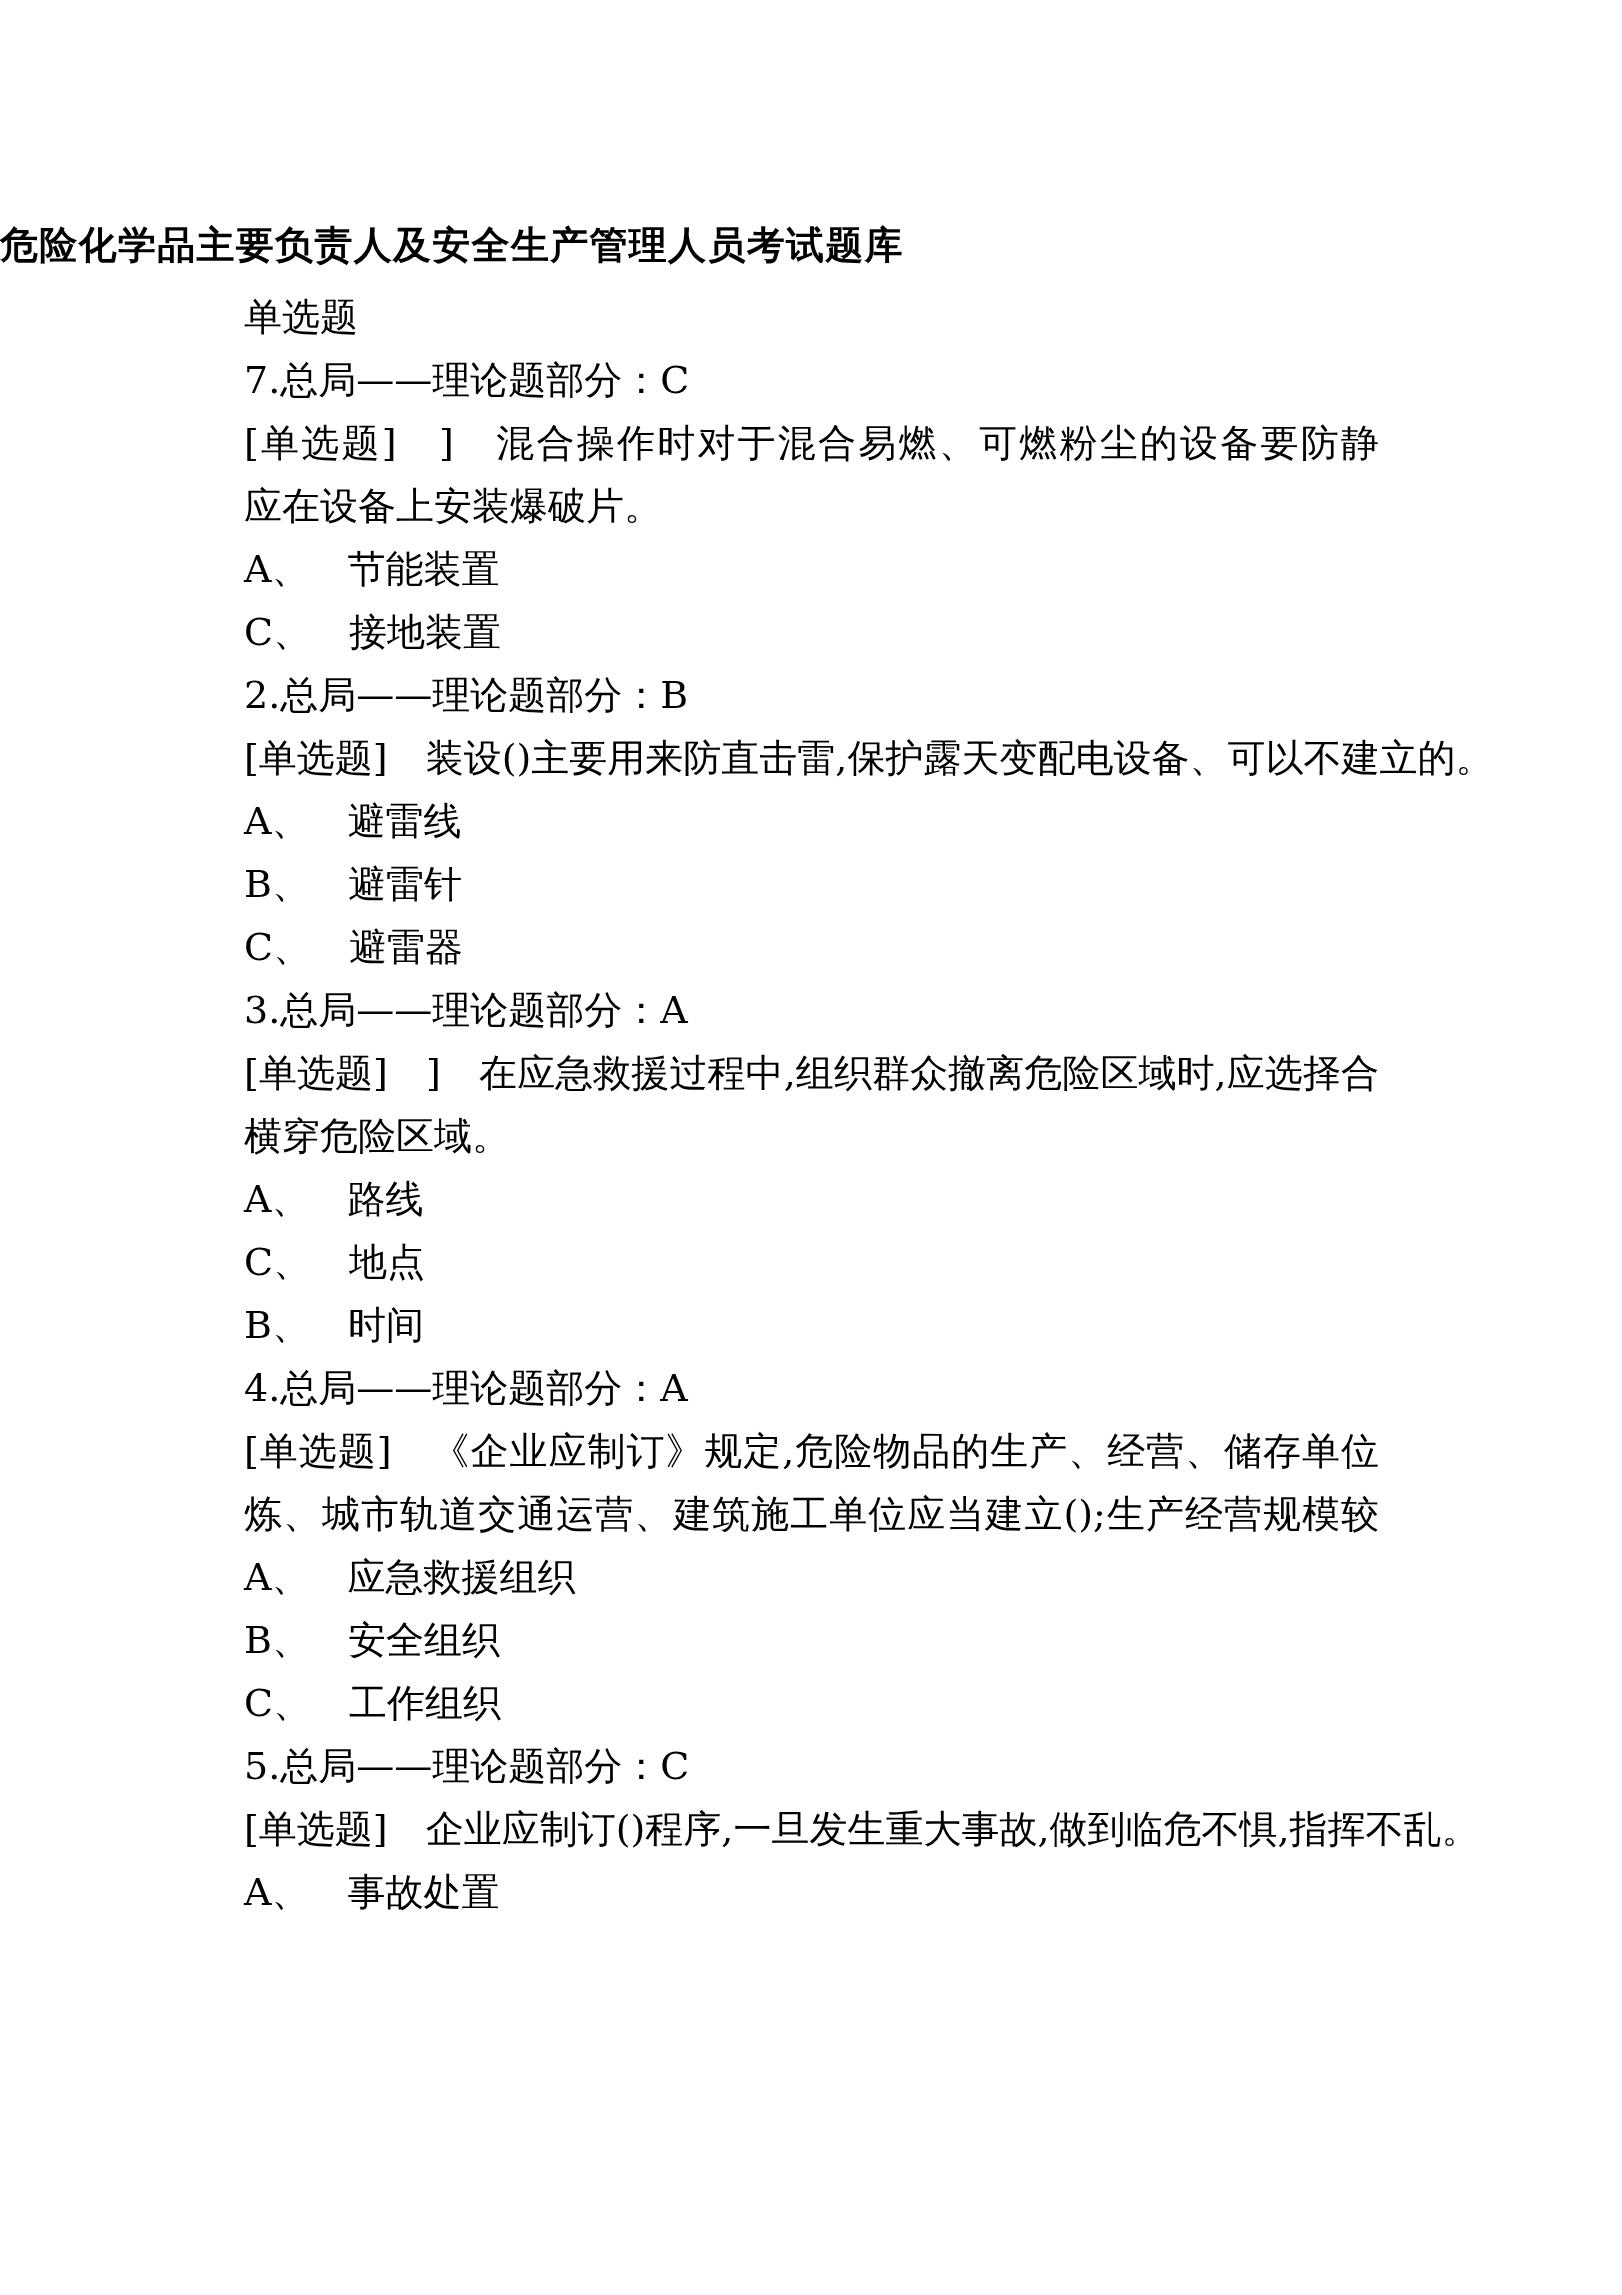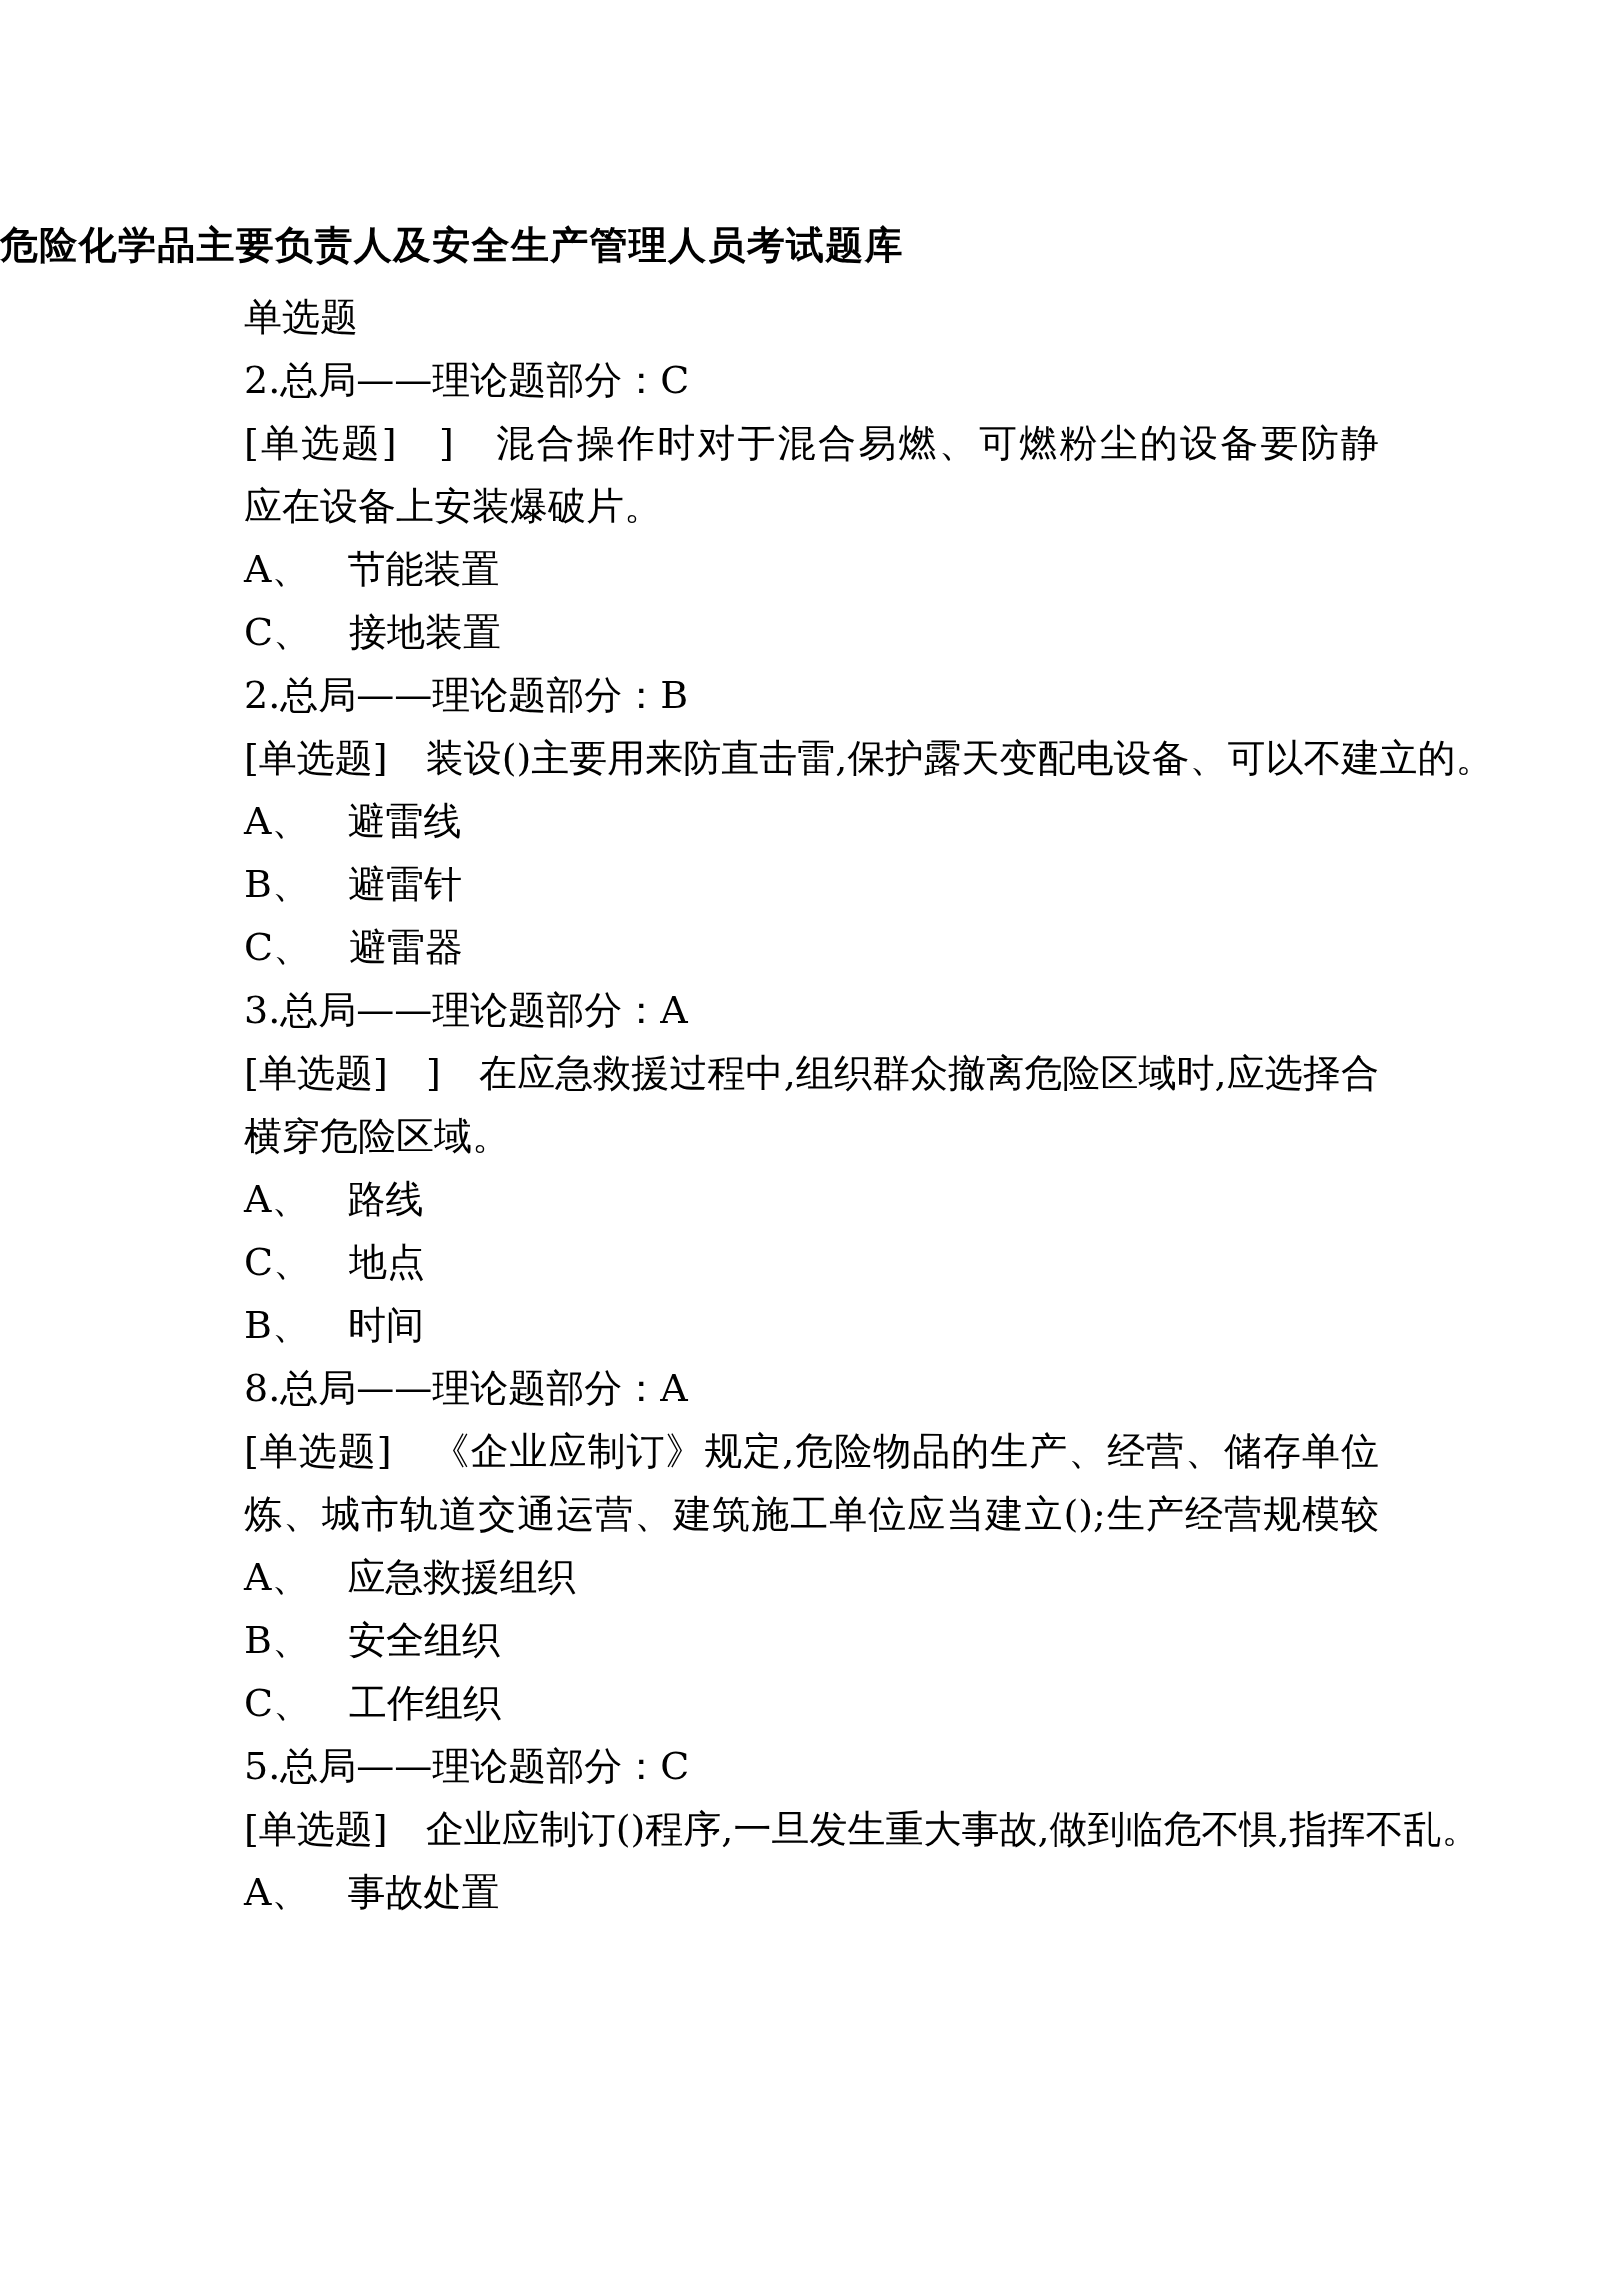--- a/index.html
+++ b/index.html
@@ -47,37 +47,37 @@
     }
   </style>
 </head>
 <body>
 
 <div class="page">
   <div class="title-line">危险化学品主要负责人及安全生产管理人员考试题库</div>
   <div class="content" id="content">
     <div class="line">单选题</div>
 
-  <div class="line">2.总局——理论题部分：C</div>
+  <div class="line">7.总局——理论题部分：C</div>
       <div class="line fill">[单选题]　]　混合操作时对于混合易燃、可燃粉尘的设备要防静电。应有良好的(),并</div>
       <div class="line">应在设备上安装爆破片。</div>
       <div class="line">A、　节能装置</div>
       <div class="line">C、　接地装置</div>
       <div class="line">2.总局——理论题部分：B</div>
       <div class="line">[单选题]　装设()主要用来防直击雷,保护露天变配电设备、可以不建立的。</div>
       <div class="line">A、　避雷线</div>
       <div class="line">B、　避雷针</div>
       <div class="line">C、　避雷器</div>
       <div class="line">3.总局——理论题部分：A</div>
       <div class="line fill">[单选题]　]　在应急救援过程中,组织群众撤离危险区域时,应选择合理的撤离(),避免</div>
       <div class="line">横穿危险区域。</div>
       <div class="line">A、　路线</div>
       <div class="line">C、　地点</div>
       <div class="line">B、　时间</div>
-      <div class="line">8.总局——理论题部分：A</div>
+      <div class="line">4.总局——理论题部分：A</div>
       <div class="line fill">[单选题]　《企业应制订》规定,危险物品的生产、经营、储存单位以及矿山、金属冶</div>
       <div class="line fill">炼、城市轨道交通运营、建筑施工单位应当建立();生产经营规模较小,可以不建立的,</div>
       <div class="line">A、　应急救援组织</div>
       <div class="line">B、　安全组织</div>
       <div class="line">C、　工作组织</div>
       <div class="line">5.总局——理论题部分：C</div>
       <div class="line">[单选题]　企业应制订()程序,一旦发生重大事故,做到临危不惧,指挥不乱。</div>
       <div class="line">A、　事故处置</div>
     </div>
 </div>

